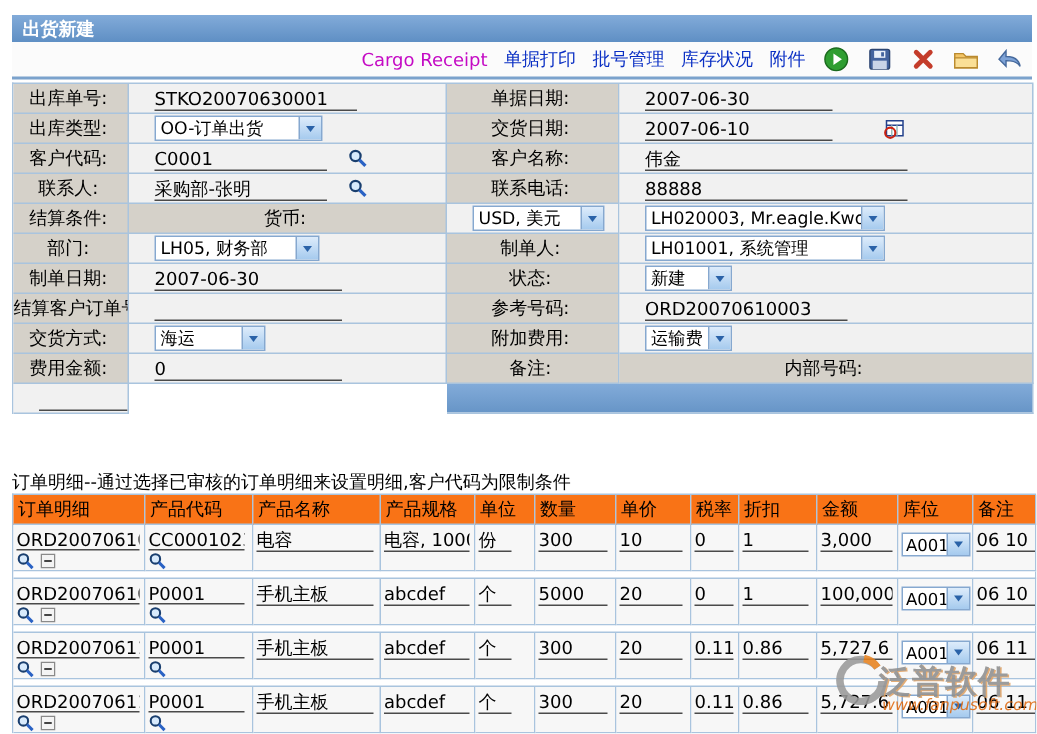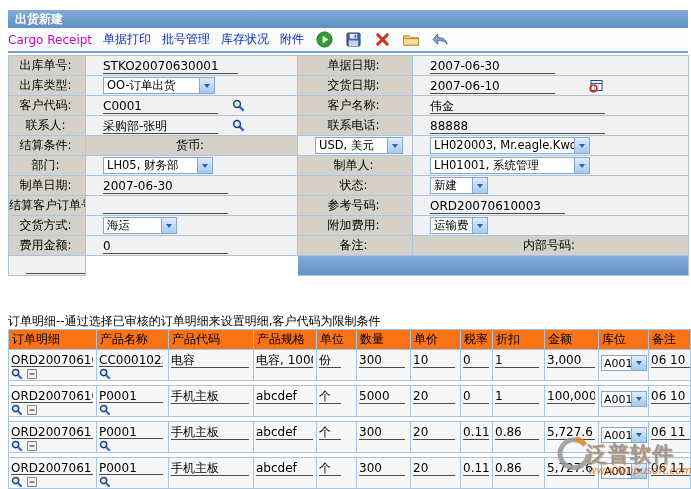--- a/index.html
+++ b/index.html
@@ -7,21 +7,21 @@
   body { font-family:"DejaVu Sans","Liberation Sans",sans-serif; font-size:12px; color:#000; }
   .page { position:relative; width:691px; height:489px; overflow:hidden; background:#fff; }
 
   
   .titlebar { position:absolute; left:8px; top:10px; width:680px; height:18px;
     background:linear-gradient(#82abd9,#5f8fc4); color:#fff; font-weight:bold;
     line-height:18px; padding-left:7px; font-size:12px; }
 
   
   .toolbar { position:absolute; left:8px; top:28px; width:680px; height:25px;
-    display:flex; justify-content:flex-start; align-items:center; gap:11px;
+    display:flex; justify-content:flex-end; align-items:center; gap:11px;
     border-bottom:2px solid #7ba2cc; background:#fbfbfb; padding-right:6px; }
   .tblink { color:#0a2fc4; cursor:pointer; white-space:nowrap; }
   .tblink.mag { color:#c40ac4; }
   .tbicon { display:inline-flex; width:18px; height:17px; align-items:center; justify-content:center; cursor:pointer; }
 
   
   .form { position:absolute; left:8px; top:55px; width:681px; display:grid;
     grid-template-columns:77px 212px 115px 1fr;
     border-top:1px solid #a9c4de; border-left:1px solid #a9c4de; }
   .form > div { height:20px; border-right:1px solid #a9c4de; border-bottom:1px solid #a9c4de; }
@@ -267,22 +267,22 @@
     <div class="fld">
         <span class="uline u135"></span>
       </div>
     <div class="bluebar"></div>
   </div>
 
   <div class="hint">订单明细--通过选择已审核的订单明细来设置明细,客户代码为限制条件</div>
 
   <div class="dtable">
     <div class="dh">订单明细</div>
+    <div class="dh">产品代码</div>
     <div class="dh">产品名称</div>
-    <div class="dh">产品代码</div>
     <div class="dh">产品规格</div>
     <div class="dh">单位</div>
     <div class="dh">数量</div>
     <div class="dh">单价</div>
     <div class="dh">税率</div>
     <div class="dh">折扣</div>
     <div class="dh">金额</div>
     <div class="dh">库位</div>
     <div class="dh">备注</div>
 

